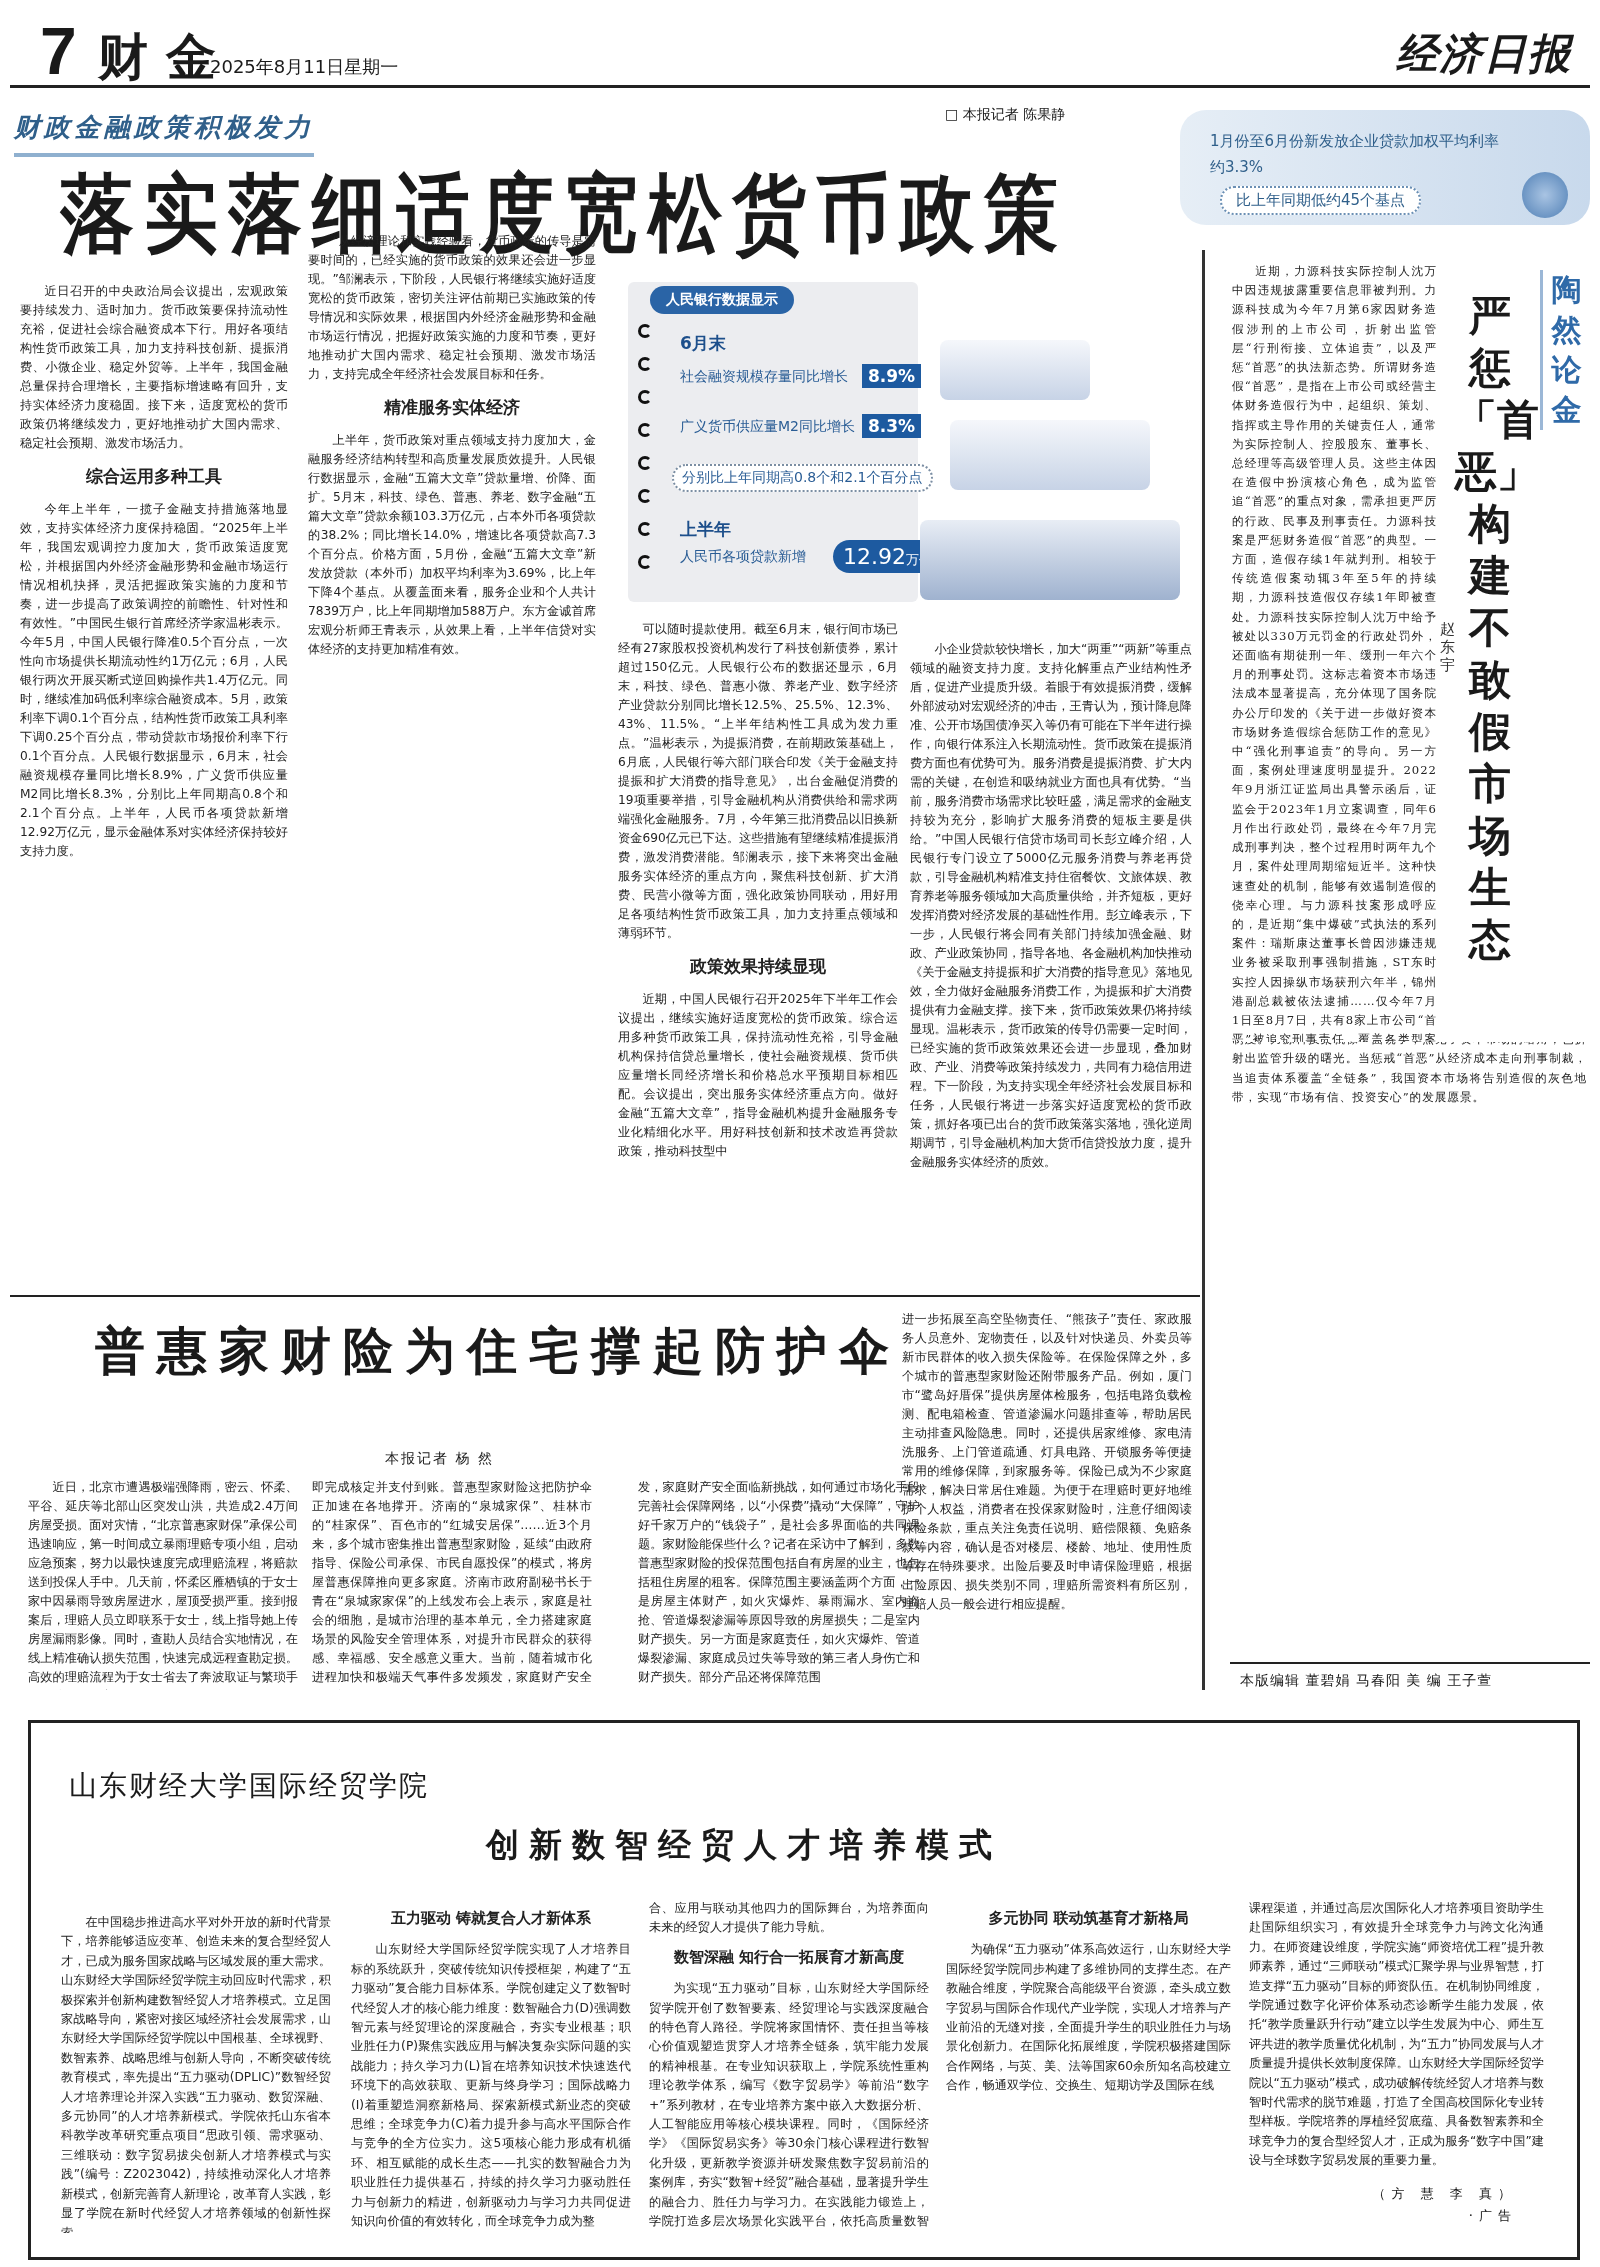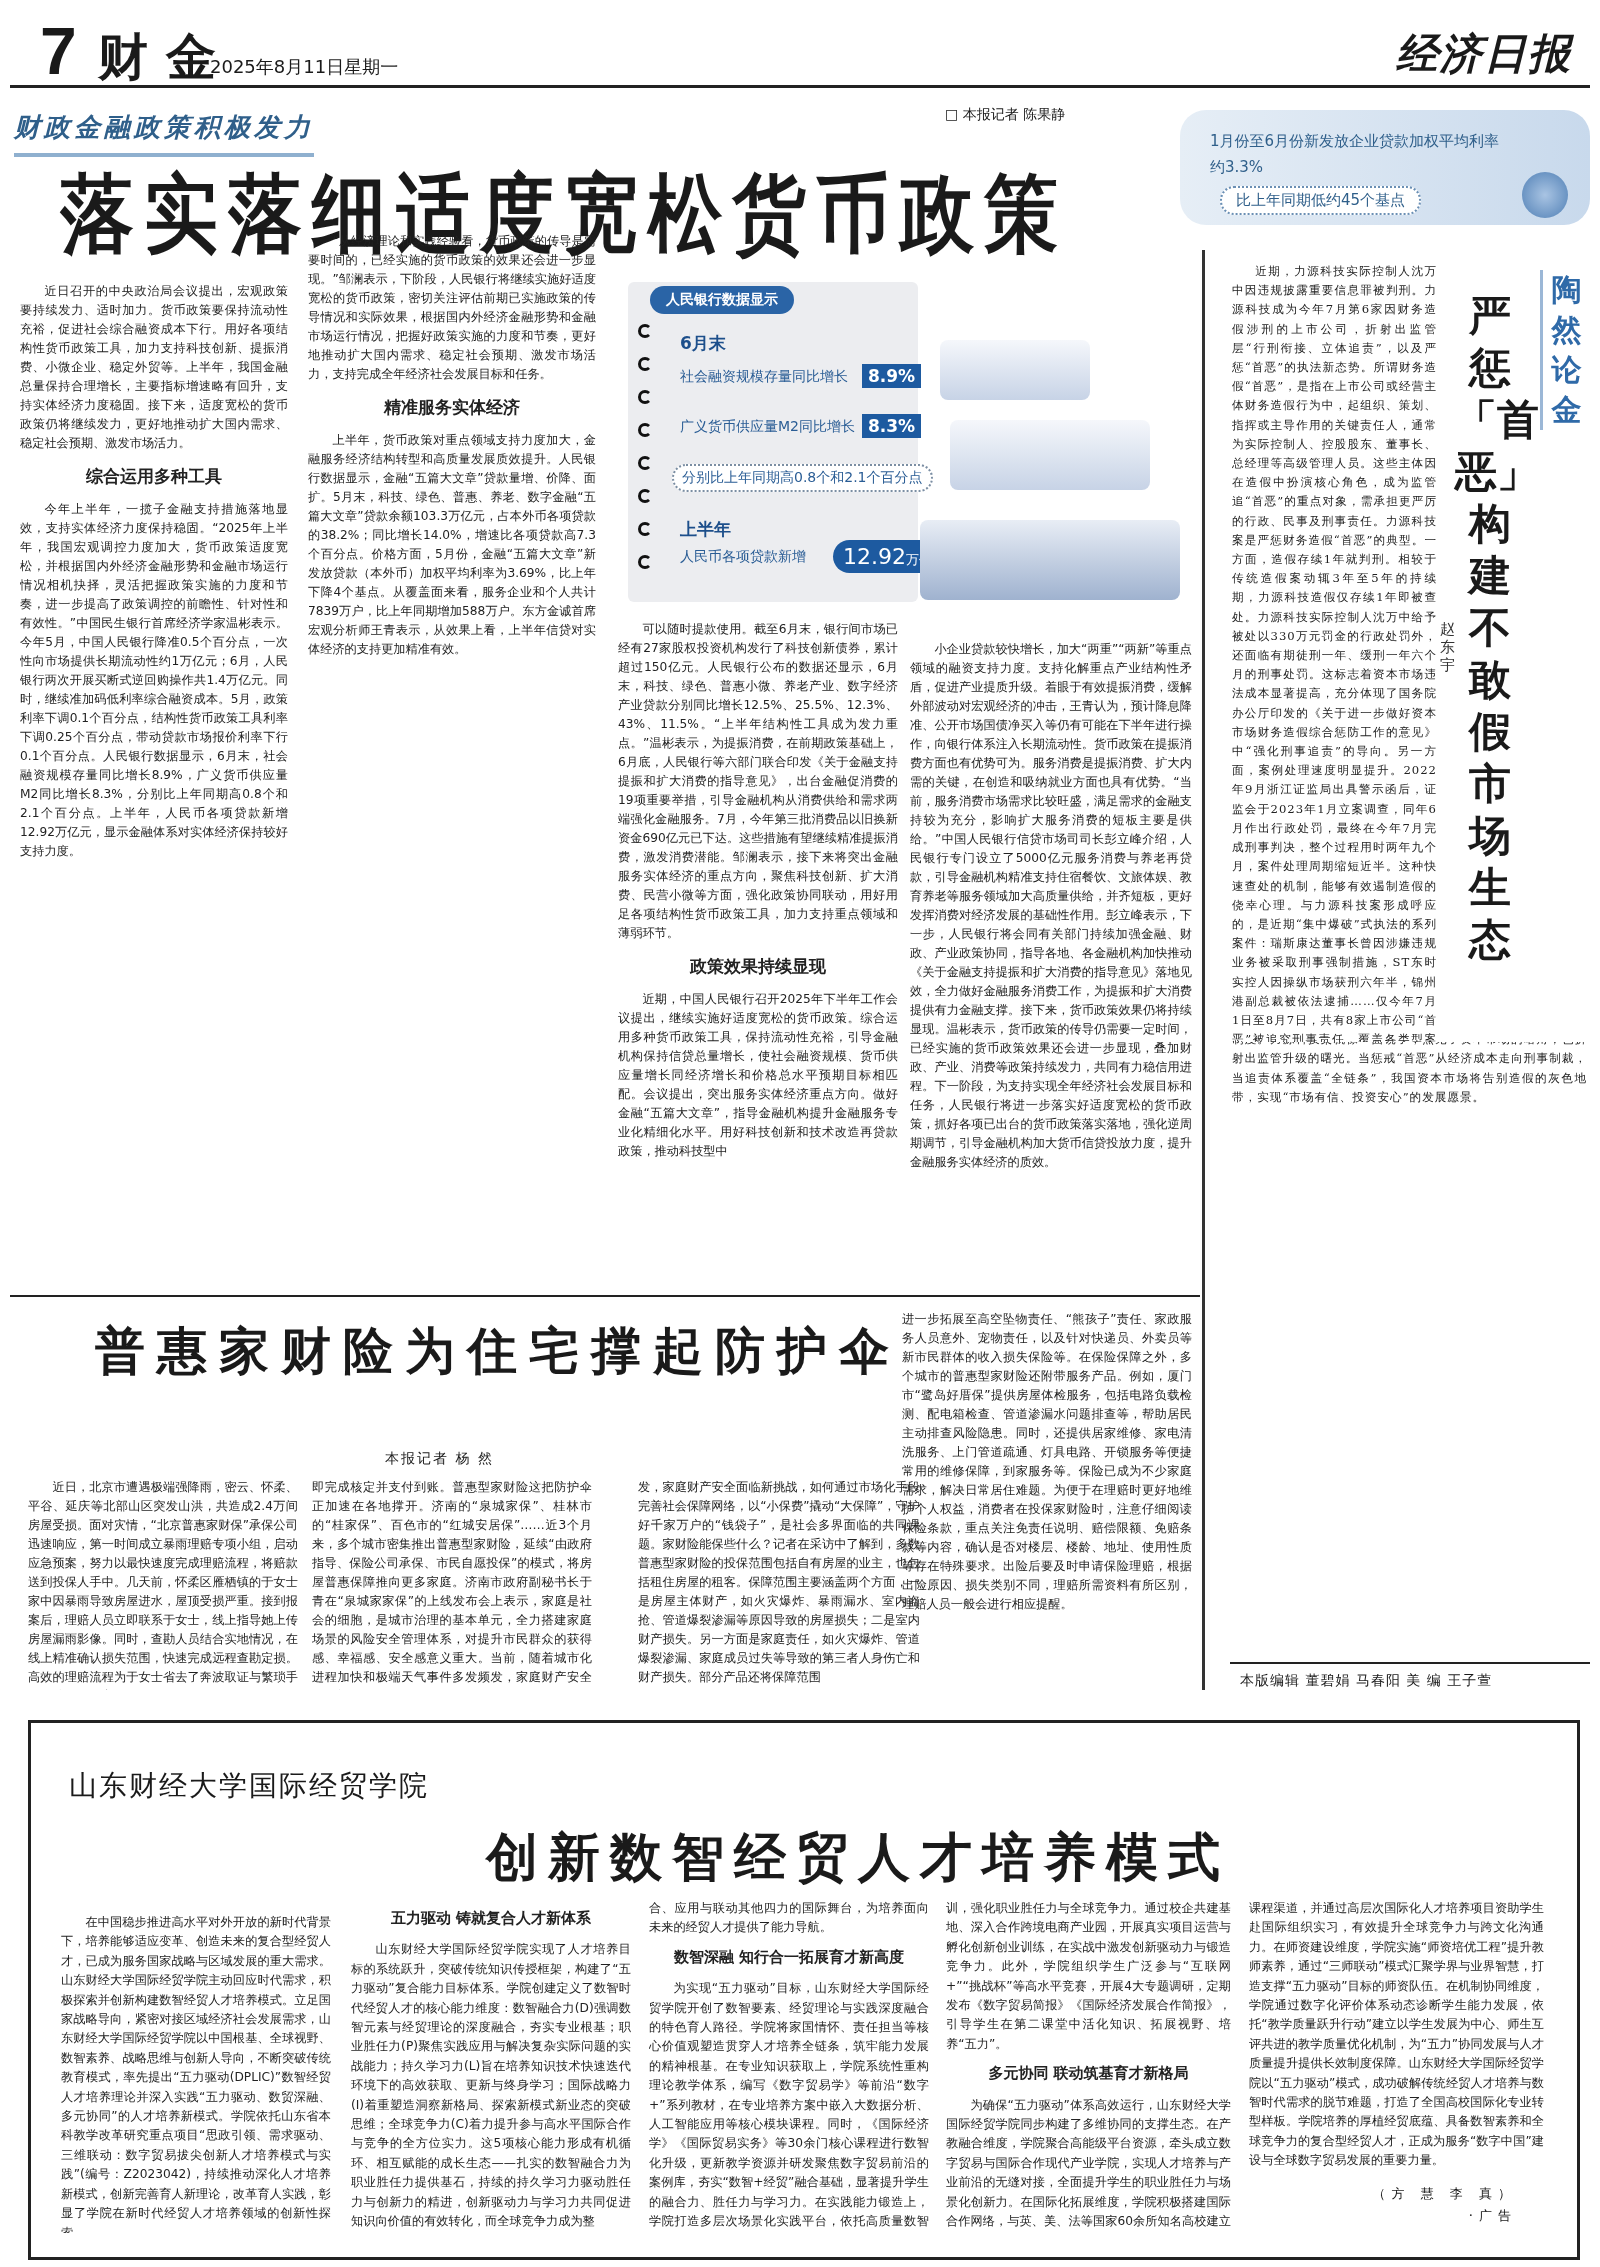--- a/index.html
+++ b/index.html
@@ -47,21 +47,21 @@
   .vrule { position: absolute; left: 1202px; top: 250px; width: 3px; height: 1440px; background: #333; }
   .credits-rule { position: absolute; left: 1230px; top: 1662px; width: 360px; height: 2px; background: #222; }
   .credits { position: absolute; left: 1240px; top: 1672px; font-family: "DejaVu Serif", serif; font-size: 14px; letter-spacing: 1px; }
 
   .hr-mid { position: absolute; left: 10px; top: 1295px; width: 1190px; height: 2px; background: #222; }
   .headline-2 { position: absolute; left: 95px; top: 1318px; font-family: "DejaVu Serif", serif; font-weight: bold; font-size: 50px; letter-spacing: 12px; }
   .byline-2 { position: absolute; left: 385px; top: 1450px; font-family: "DejaVu Serif", serif; font-size: 14px; letter-spacing: 2px; }
 
   .ad-box { position: absolute; left: 28px; top: 1720px; width: 1552px; height: 540px; border: 3px solid #222; }
   .ad-org { position: absolute; left: 38px; top: 44px; font-size: 28px; letter-spacing: 2px; }
-  .ad-title { position: absolute; left: 455px; top: 100px; font-weight: bold; font-size: 52px; letter-spacing: 10px; }
+  .ad-title { position: absolute; left: 455px; top: 100px; font-weight: bold; font-size: 33px; letter-spacing: 10px; }
   .ad-col { position: absolute; font-size: 12.2px; line-height: 19.4px; text-align: justify; color: #222; overflow: hidden; }
   .ad-col p { text-indent: 2em; }
   .ad-sub { font-size: 15px; font-weight: bold; text-align: center; margin: 10px 0 12px; }
   .ad-sign { position: absolute; right: 60px; bottom: 30px; font-family: "DejaVu Serif", serif; font-size: 13px; text-align: right; letter-spacing: 6px; line-height: 22px; }
 </style>
 </head>
 <body>
 
 <div class="masthead">
   <div class="page-num">7</div>
@@ -170,21 +170,20 @@
   <div class="ad-col" style="left:320px; top:176px; width:280px; height:335px;">
     <div class="ad-sub">五力驱动 铸就复合人才新体系</div>
     <p>山东财经大学国际经贸学院实现了人才培养目标的系统跃升，突破传统知识传授框架，构建了“五力驱动”复合能力目标体系。学院创建定义了数智时代经贸人才的核心能力维度：数智融合力(D)强调数智元素与经贸理论的深度融合，夯实专业根基；职业胜任力(P)聚焦实践应用与解决复杂实际问题的实战能力；持久学习力(L)旨在培养知识技术快速迭代环境下的高效获取、更新与终身学习；国际战略力(I)着重塑造洞察新格局、探索新模式新业态的突破思维；全球竞争力(C)着力提升参与高水平国际合作与竞争的全方位实力。这5项核心能力形成有机循环、相互赋能的成长生态——扎实的数智融合力为职业胜任力提供基石，持续的持久学习力驱动胜任力与创新力的精进，创新驱动力与学习力共同促进知识向价值的有效转化，而全球竞争力成为整</p>
   </div>
   <div class="ad-col" style="left:618px; top:176px; width:280px; height:335px;">
     <p style="text-indent:0">合、应用与联动其他四力的国际舞台，为培养面向未来的经贸人才提供了能力导航。</p>
     <div class="ad-sub">数智深融 知行合一拓展育才新高度</div>
     <p>为实现“五力驱动”目标，山东财经大学国际经贸学院开创了数智要素、经贸理论与实践深度融合的特色育人路径。学院将家国情怀、责任担当等核心价值观塑造贯穿人才培养全链条，筑牢能力发展的精神根基。在专业知识获取上，学院系统性重构理论教学体系，编写《数字贸易学》等前沿“数字+”系列教材，在专业培养方案中嵌入大数据分析、人工智能应用等核心模块课程。同时，《国际经济学》《国际贸易实务》等30余门核心课程进行数智化升级，更新教学资源并研发聚焦数字贸易前沿的案例库，夯实“数智+经贸”融合基础，显著提升学生的融合力、胜任力与学习力。在实践能力锻造上，学院打造多层次场景化实践平台，依托高质量数智经贸实验室及虚拟仿真平台，开展沉浸式实</p>
   </div>
   <div class="ad-col" style="left:915px; top:176px; width:285px; height:335px;">
-    <p style="text-indent:0">训，强化职业胜任力与全球竞争力。通过校企共建基地、深入合作跨境电商产业园，开展真实项目运营与孵化创新创业训练，在实战中激发创新驱动力与锻造竞争力。此外，学院组织学生广泛参与“互联网+”“挑战杯”等高水平竞赛，开展4大专题调研，定期发布《数字贸易简报》《国际经济发展合作简报》，引导学生在第二课堂中活化知识、拓展视野、培养“五力”。</p>
     <div class="ad-sub">多元协同 联动筑基育才新格局</div>
     <p>为确保“五力驱动”体系高效运行，山东财经大学国际经贸学院同步构建了多维协同的支撑生态。在产教融合维度，学院聚合高能级平台资源，牵头成立数字贸易与国际合作现代产业学院，实现人才培养与产业前沿的无缝对接，全面提升学生的职业胜任力与场景化创新力。在国际化拓展维度，学院积极搭建国际合作网络，与英、美、法等国家60余所知名高校建立合作，畅通双学位、交换生、短期访学及国际在线</p>
   </div>
   <div class="ad-col" style="left:1218px; top:176px; width:295px; height:290px;">
       <p style="text-indent:0">课程渠道，并通过高层次国际化人才培养项目资助学生赴国际组织实习，有效提升全球竞争力与跨文化沟通力。在师资建设维度，学院实施“师资培优工程”提升教师素养，通过“三师联动”模式汇聚学界与业界智慧，打造支撑“五力驱动”目标的师资队伍。在机制协同维度，学院通过数字化评价体系动态诊断学生能力发展，依托“教学质量跃升行动”建立以学生发展为中心、师生互评共进的教学质量优化机制，为“五力”协同发展与人才质量提升提供长效制度保障。山东财经大学国际经贸学院以“五力驱动”模式，成功破解传统经贸人才培养与数智时代需求的脱节难题，打造了全国高校国际化专业转型样板。学院培养的厚植经贸底蕴、具备数智素养和全球竞争力的复合型经贸人才，正成为服务“数字中国”建设与全球数字贸易发展的重要力量。</p>
     </div>
   <div class="ad-sign">
     <div>（方 慧 李 真）</div>
     <div>·广告</div>
   </div>

